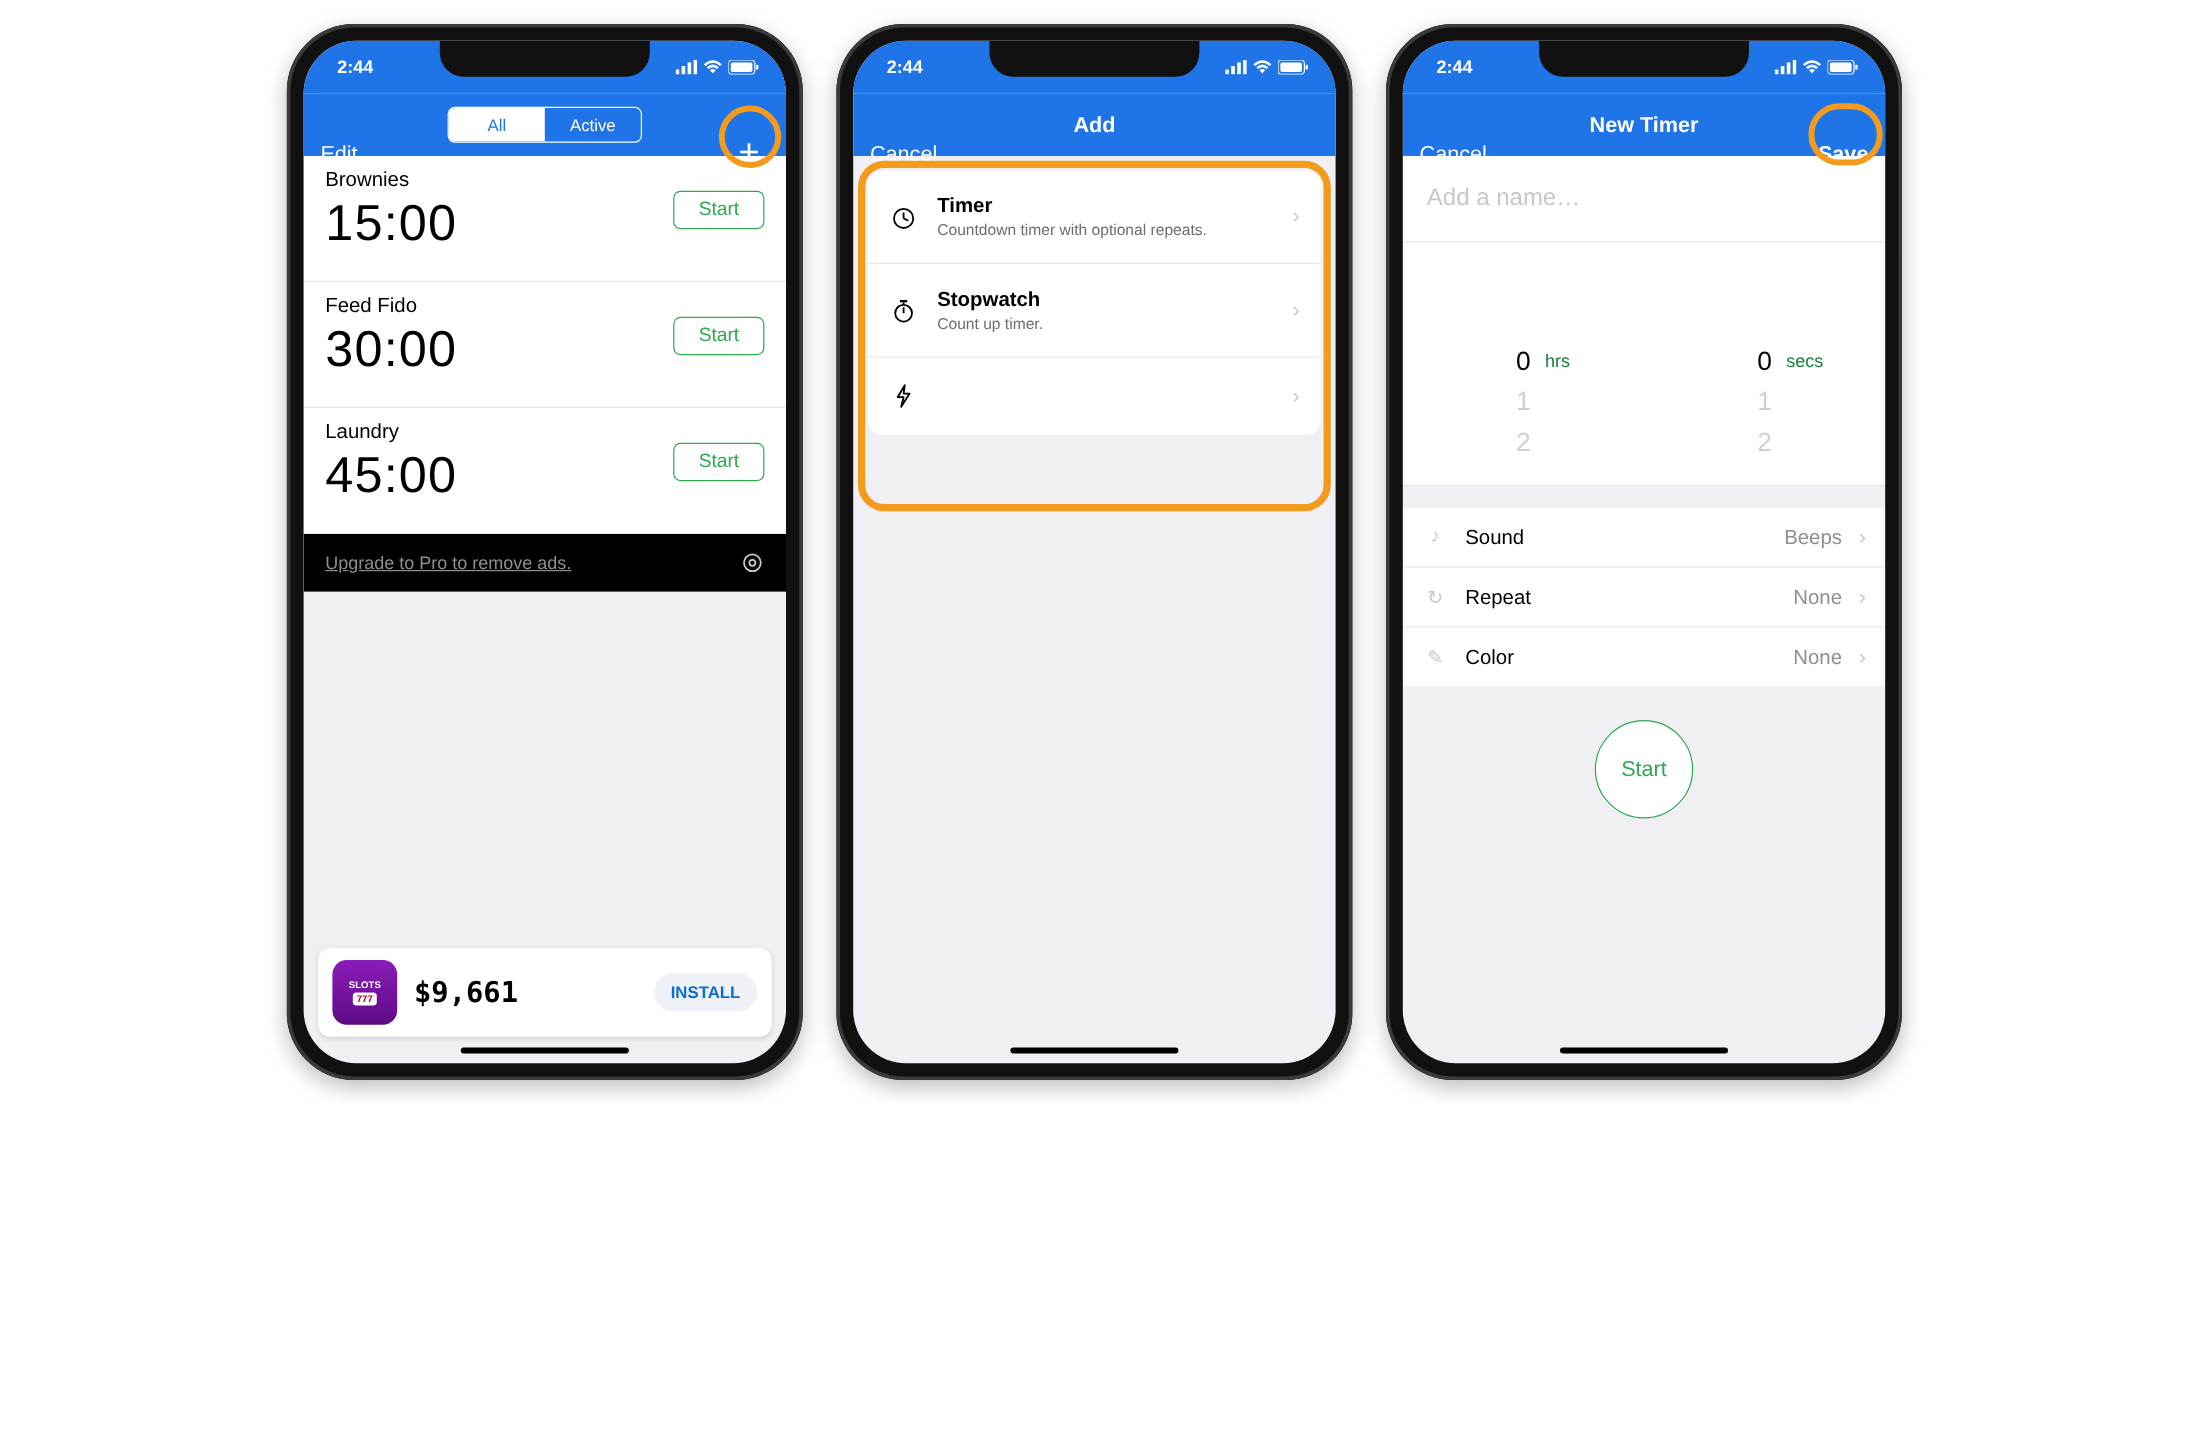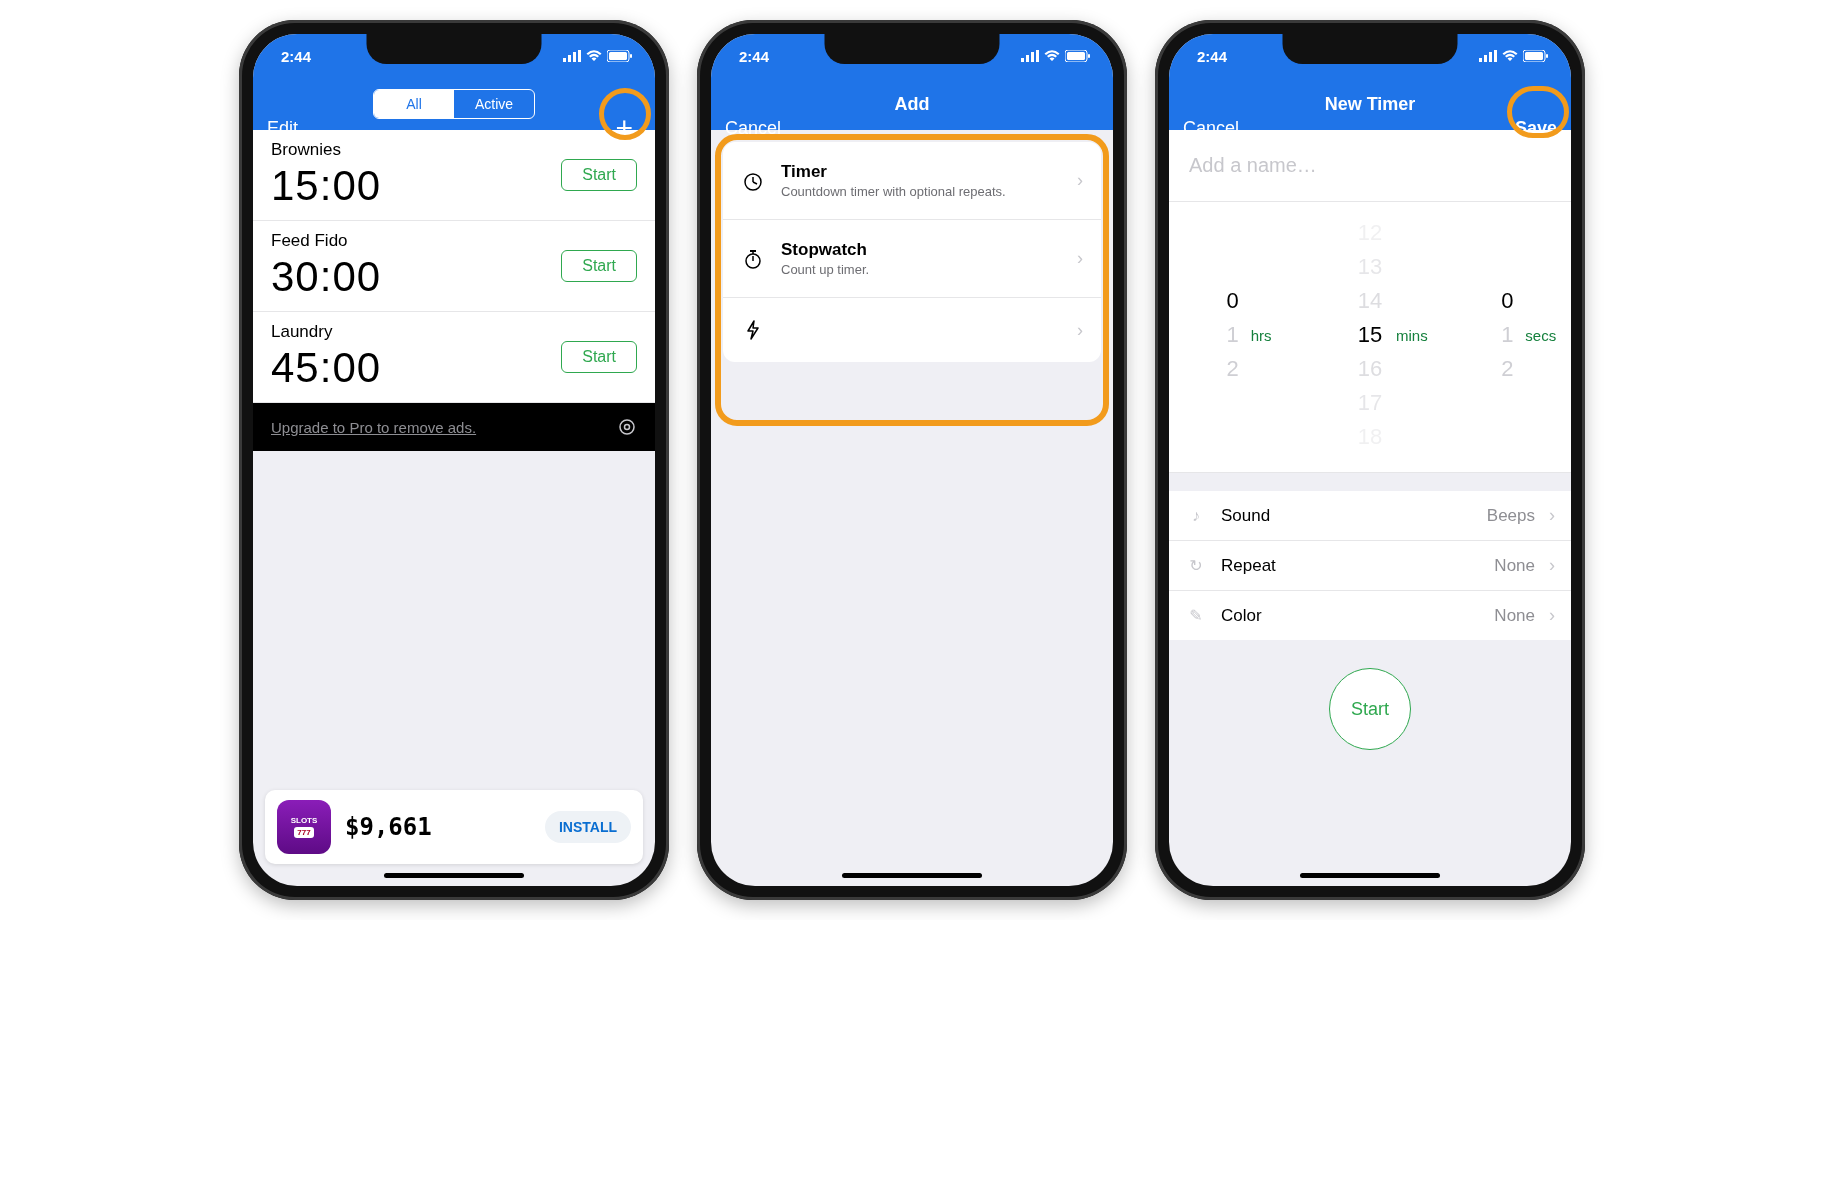--- a/index.html
+++ b/index.html
@@ -104,21 +104,21 @@
     border-radius: 50%;
     position: absolute;
   }
   .content { flex: 1; overflow: hidden; display:flex; flex-direction:column; }
   
   .timer-list { background: #fff; }
   .timer-row {
     display: flex;
     align-items: center;
     justify-content: space-between;
-    padding: 10px 18px 10px 18px;
+    padding: 10px 18px 24px 18px;
     border-bottom: 1px solid #e6e6e8;
   }
   .timer-row .name { font-size: 17px; color: #000; margin-bottom: 2px; }
   .timer-row .time { font-size: 42px; font-weight: 300; letter-spacing: 1px; }
   .btn-start {
     border: 1.5px solid #2fa84f;
     color: #2fa84f;
     background: #fff;
     border-radius: 6px;
     padding: 6px 20px;
@@ -452,30 +452,20 @@
       <input class="name-input" placeholder="Add a name…" style="">
       <div class="picker">
         <div class="picker-col" style="width:100px;">
           <div class="picker-val" style="opacity:0">.</div>
           <div class="picker-val" style="opacity:0">.</div>
           <div class="picker-val sel">0</div>
           <div class="picker-val">1</div>
           <div class="picker-val">2</div>
           <span class="picker-label">hrs</span>
         </div>
-        <div class="picker-col wide" style="width:120px;">
-          <div class="picker-val" style="opacity:.3">12</div>
-          <div class="picker-val" style="opacity:.5">13</div>
-          <div class="picker-val" style="opacity:.7">14</div>
-          <div class="picker-val sel">15</div>
-          <div class="picker-val" style="opacity:.7">16</div>
-          <div class="picker-val" style="opacity:.5">17</div>
-          <div class="picker-val" style="opacity:.3">18</div>
-          <span class="picker-label">mins</span>
-        </div>
         <div class="picker-col" style="width:100px;">
           <div class="picker-val" style="opacity:0">.</div>
           <div class="picker-val" style="opacity:0">.</div>
           <div class="picker-val sel">0</div>
           <div class="picker-val">1</div>
           <div class="picker-val">2</div>
           <span class="picker-label">secs</span>
         </div>
       </div>
       <div class="settings">

